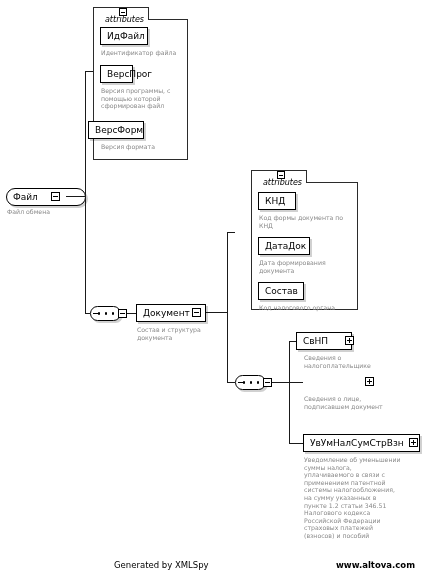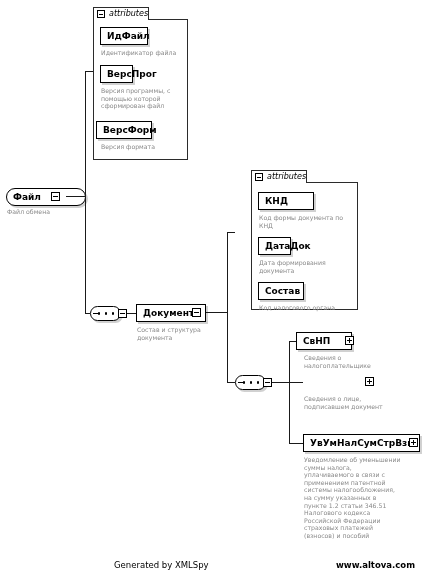--- a/index.html
+++ b/index.html
@@ -28,21 +28,21 @@
     box-sizing: border-box;
     border: 1.5px solid #000;
     background: #fff;
     height: 18px;
     display: flex;
     align-items: center;
     box-shadow: 2px 2px 0 rgba(0,0,0,0.18);
   }
   .ebox .etext {
     font-size: 9px;
-    font-weight: bold;
+    font-weight: normal;
     color: #000;
     white-space: nowrap;
     padding: 0 6px;
     letter-spacing: 0px;
     line-height: 1;
   }
 
   
   .expander {
     position: absolute;
@@ -92,20 +92,21 @@
   .attrtab {
     position: absolute;
     box-sizing: border-box;
     border: 1px solid #2b2b2b;
     border-bottom: none;
     background: #fff;
     height: 13px;
     display: flex;
     align-items: center;
     padding-left: 3px;
+    flex-direction: column;
   }
   .attrtab .lbl {
     font-size: 8px;
     font-style: italic;
     color: #000;
     margin-left: 4px;
     line-height: 1;
   }
   .minibox {
     width: 8px;
@@ -230,21 +231,21 @@
   </div>
   <div class="desc" style="left:101px; top:49px; width:84px;">Идентификатор файла</div>
 
   <div class="ebox" style="left:100px; top:65px; width:33px;">
     <span class="etext">ВерсПрог</span>
   </div>
   <div class="desc" style="left:101px; top:87px; width:82px;">Версия программы, с
 помощью которой
 сформирован файл</div>
 
-  <div class="ebox" style="left:96px; top:121px; width:56px;align-items:center;">
+  <div class="ebox" style="left:88px; top:121px; width:56px;align-items:center;">
     <span class="etext">ВерсФорм</span>
   </div>
   <div class="desc" style="left:101px; top:143px; width:84px;">Версия формата</div>
 
   <div class="seq" style="left:90px; top:306px;">
     <span class="lead"></span>
     <span class="dots">
       <i></i>
         <i></i>
         <i></i>
@@ -266,27 +267,27 @@
   <div class="ln v" style="left:227px; top:312px; height:70px;"></div>
   <div class="ln h" style="left:227px; top:382px; width:8px;"></div>
 
   <div class="attrtab" style="left:251px; top:170px; width:56px;">
     <span class="minibox"></span>
     <span class="lbl">attributes</span>
   </div>
   <div class="attrtop" style="left:307px; top:182px; width:51px;"></div>
   <div class="attrbox" style="left:251px; top:182px; width:107px; height:128px;"></div>
 
-  <div class="ebox" style="left:258px; top:192px; width:56px;">
+  <div class="ebox" style="left:258px; top:192px; width:38px;">
     <span class="etext">КНД</span>
   </div>
   <div class="desc" style="left:259px; top:214px; width:98px;">Код формы документа по
 КНД</div>
 
-  <div class="ebox" style="left:258px; top:237px; width:33px;">
+  <div class="ebox" style="left:258px; top:237px; width:52px;">
     <span class="etext">ДатаДок</span>
   </div>
   <div class="desc" style="left:259px; top:259px; width:96px;">Дата формирования
 документа</div>
 
   <div class="ebox" style="left:258px; top:282px; width:46px;">
     <span class="etext">Состав</span>
   </div>
   <div class="desc" style="left:259px; top:304px; width:98px;">Код налогового органа</div>
 

